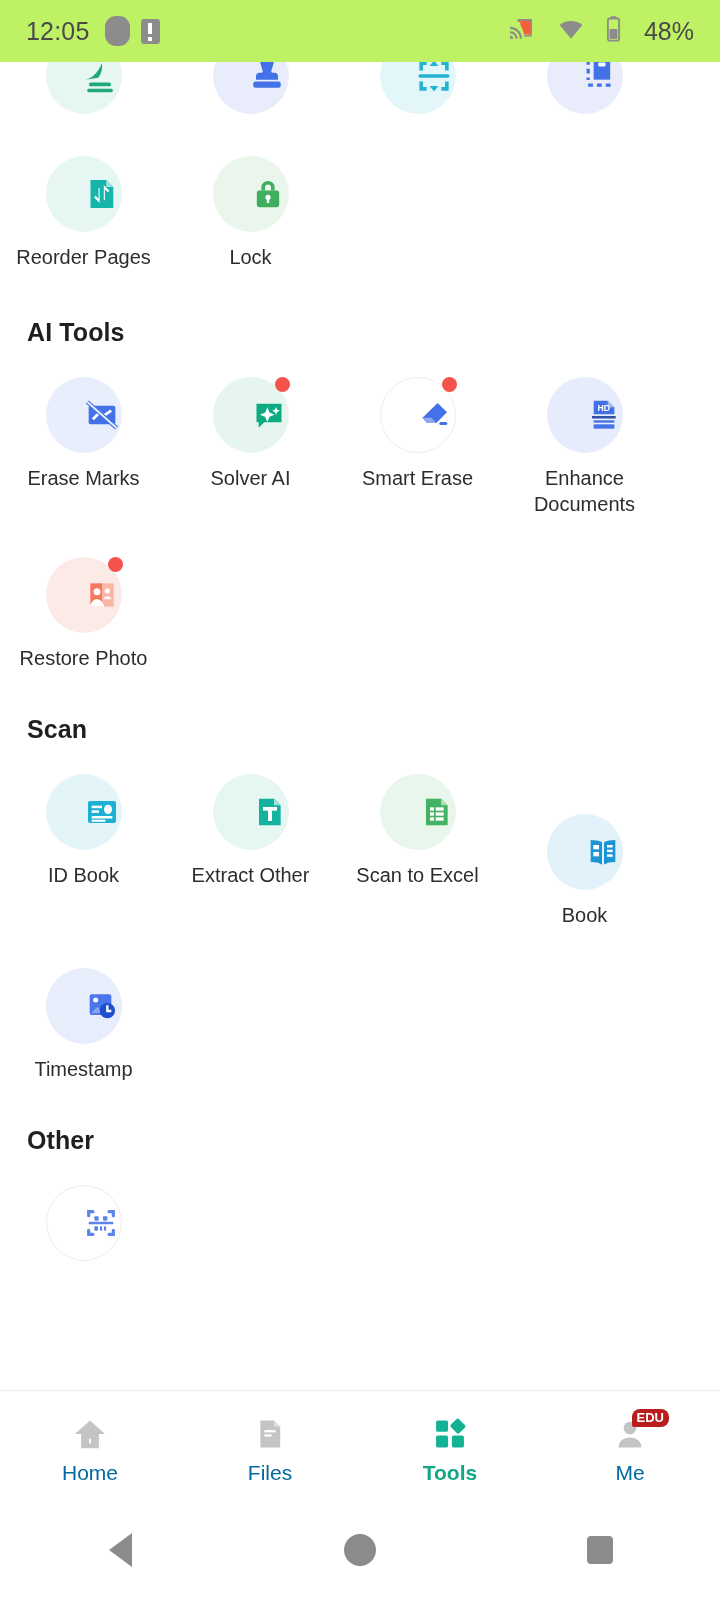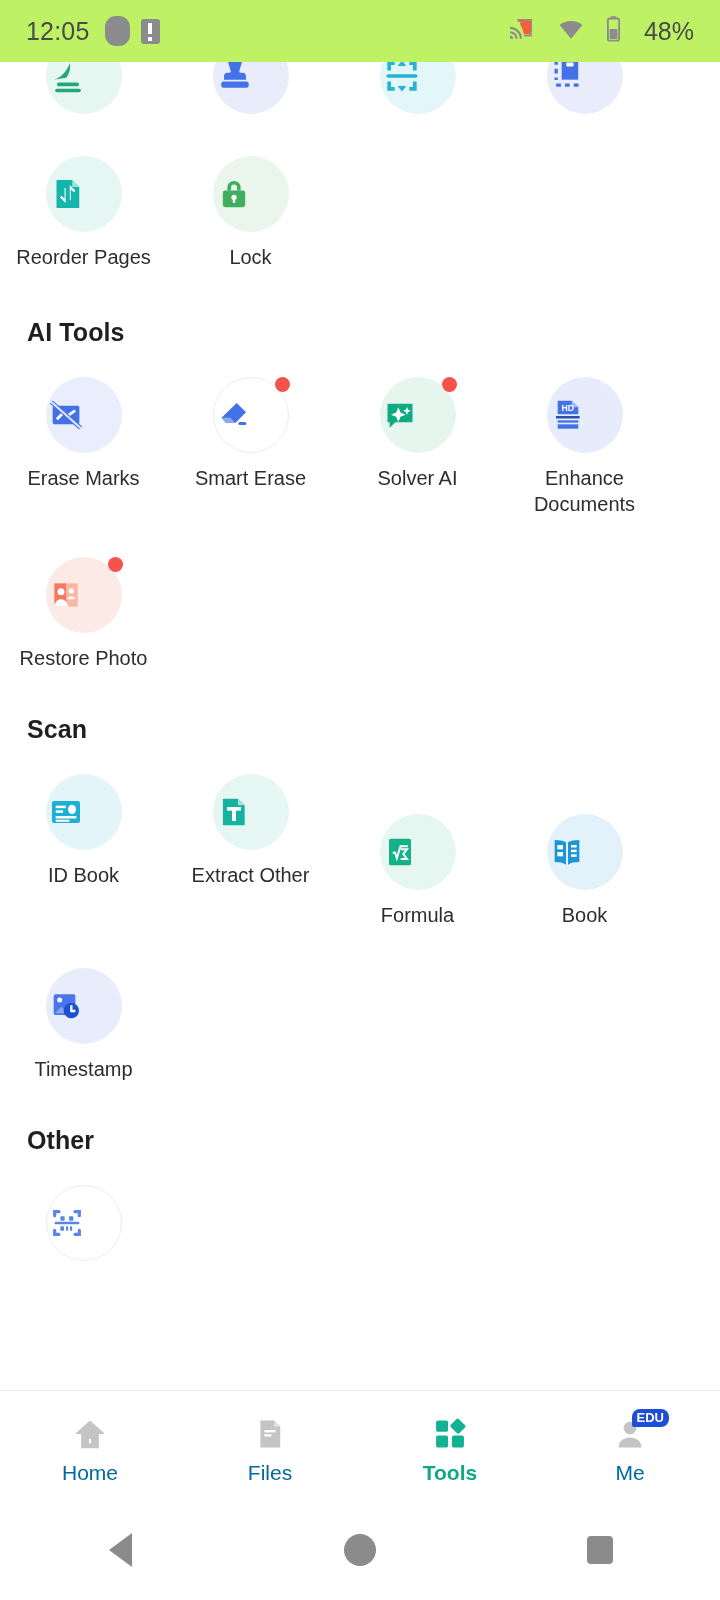--- a/index.html
+++ b/index.html
@@ -61,21 +61,21 @@
     width:167px;
     display:flex;
     flex-direction:column;
     align-items:center;
     text-decoration:none;
   }
   .tool .badge-wrap { position:relative; width:76px; height:76px; }
   .tool .circle {
     width:76px; height:76px;
     border-radius:50%;
-    display:flex; align-items:center; justify-content:flex-start;
+    display:flex; align-items:center; justify-content:flex-end;
   }
   .tool .circle.bordered { border:1px solid #ededed; }
   .tool .dot {
     position:absolute; top:0px; right:-1px;
     width:15px; height:15px; border-radius:50%;
     background:#f4524b;
   }
   .tool .label {
     margin-top:12px;
     font-size:20px;
@@ -109,21 +109,21 @@
     justify-content:center;
     gap:6px;
     padding-top:6px;
   }
   .tab .ticon { position:relative; width:46px; height:42px; display:flex; align-items:center; justify-content:center;}
   .tab .tlabel { font-size:21px; color:#0369a1; }
   .tab.active .tlabel { color:#12a887; font-weight:bold; }
   .edu-badge {
     position:absolute;
     top:-4px; right:-16px;
-    background:#1d4ed8;
+    background:#b91c1c;
     color:#fff;
     font-size:13px;
     font-weight:bold;
     padding:2px 5px 3px 5px;
     border-radius:8px 8px 8px 2px;
     line-height:1;
   }
 
   
   #androidnav {
@@ -273,44 +273,44 @@
             <path d="M3.2 4.2l17.6 15.6" stroke="#4271e8" stroke-width="2.6"></path>
             <path d="M3.2 4.2l17.6 15.6" stroke="#E8EEFB" stroke-width="1.1"></path>
           </svg>
         </div>
       </div>
       <div class="label">Erase Marks</div>
     </div>
 
     <div class="tool">
       <div class="badge-wrap">
+        <div class="circle" style="background:#E6F6EE">
+          <svg width="40" height="40" viewBox="0 0 24 24">
+            <path d="M4.5 5.2h15v11.2H9.2l-3.4 3.2v-3.2H4.5z" fill="#0eab83"></path>
+            <path d="M11 7.4l1.3 3.1 3.1 1.3-3.1 1.3-1.3 3.1-1.3-3.1-3.1-1.3 3.1-1.3z" fill="#fff"></path>
+            <path d="M16.2 7.2l.7 1.6 1.6.7-1.6.7-.7 1.6-.7-1.6-1.6-.7 1.6-.7z" fill="#fff"></path>
+          </svg>
+        </div>
+        <div class="dot"></div>
+      </div>
+      <div class="label">Solver AI</div>
+    </div>
+
+    <div class="tool">
+      <div class="badge-wrap">
         <div class="circle bordered" style="background:#ffffff">
           <svg width="40" height="40" viewBox="0 0 24 24">
             <path d="M13.6 4.8l5.6 5.6-6.4 6.4H7.2L4.5 13.6z" fill="#4271e8"></path>
             <path d="M4.5 13.6L7.2 16.8h5.6l-2.9-3.2z" fill="#8fa8e8"></path>
             <rect x="14.6" y="16.2" width="4.8" height="1.8" rx=".9" fill="#4271e8"></rect>
           </svg>
         </div>
         <div class="dot"></div>
       </div>
       <div class="label">Smart Erase</div>
-    </div>
-
-    <div class="tool">
-      <div class="badge-wrap">
-        <div class="circle" style="background:#E6F6EE">
-          <svg width="40" height="40" viewBox="0 0 24 24">
-            <path d="M4.5 5.2h15v11.2H9.2l-3.4 3.2v-3.2H4.5z" fill="#0eab83"></path>
-            <path d="M11 7.4l1.3 3.1 3.1 1.3-3.1 1.3-1.3 3.1-1.3-3.1-3.1-1.3 3.1-1.3z" fill="#fff"></path>
-            <path d="M16.2 7.2l.7 1.6 1.6.7-1.6.7-.7 1.6-.7-1.6-1.6-.7 1.6-.7z" fill="#fff"></path>
-          </svg>
-        </div>
-        <div class="dot"></div>
-      </div>
-      <div class="label">Solver AI</div>
     </div>
 
     <div class="tool">
       <div class="badge-wrap">
         <div class="circle" style="background:#E6ECFB">
           <svg width="40" height="40" viewBox="0 0 24 24">
             <path d="M6.4 3.4h8.4l4 4v4.2H6.4z" fill="#4271e8"></path>
             <path d="M14.8 3.4l4 4h-4z" fill="#a7bcf2"></path>
             <text x="12.4" y="9.6" font-family="Liberation Sans, sans-serif" font-size="5.2" font-weight="bold" fill="#fff" text-anchor="middle">HD</text>
             <rect x="5.4" y="12.6" width="14.2" height="1.5" fill="#2f4fa8"></rect>
@@ -367,33 +367,38 @@
             <path d="M15 4l4 4h-4z" fill="#9fe3da"></path>
             <rect x="8.4" y="9" width="8.4" height="2.2" fill="#fff"></rect>
             <rect x="11.4" y="9" width="2.4" height="8.4" fill="#fff"></rect>
           </svg>
         </div>
       </div>
       <div class="label">Extract Other</div>
     </div>
 
 
-
-    <div class="tool" style="margin-top:40px">
-      <div class="badge-wrap">
-        <div class="circle" style="background:#E6F6F0">
-          <svg width="40" height="40" viewBox="0 0 24 24">
-            <rect x="5.4" y="4" width="13.2" height="16" rx="1" fill="#13b288"></rect>
-            <path d="M7.6 12.4l1.4-.1 1.1 3.4 2.2-7.2h4.4" stroke="#fff" stroke-width="1.2" fill="none"></path>
-            <path d="M12.6 10.4h3.6l-2.2 2.8 2.2 3h-3.8" stroke="#fff" stroke-width="1.2" fill="none"></path>
-          </svg>
-        </div>
-      </div>
-      <div class="label">Formula</div>
-    </div>
+    <div class="tool">
+      <div class="badge-wrap">
+        <div class="circle" style="background:#E8F6EB">
+          <svg width="40" height="40" viewBox="0 0 24 24">
+            <path d="M6 4h9l4 4v12H6z" fill="#43b264"></path>
+            <path d="M15 4l4 4h-4z" fill="#a8ddb7"></path>
+            <rect x="8.4" y="9.2" width="2.4" height="2" fill="#fff"></rect>
+            <rect x="11.8" y="9.2" width="4.8" height="2" fill="#fff"></rect>
+            <rect x="8.4" y="12.2" width="2.4" height="2" fill="#fff"></rect>
+            <rect x="11.8" y="12.2" width="4.8" height="2" fill="#fff"></rect>
+            <rect x="8.4" y="15.2" width="2.4" height="2" fill="#fff"></rect>
+            <rect x="11.8" y="15.2" width="4.8" height="2" fill="#fff"></rect>
+          </svg>
+        </div>
+      </div>
+      <div class="label">Scan to Excel</div>
+    </div>
+
 
     <div class="tool" style="margin-top:40px">
       <div class="badge-wrap">
         <div class="circle" style="background:#E3F2FA">
           <svg width="40" height="40" viewBox="0 0 24 24">
             <path d="M11.4 6.2v13.4C9.8 18.4 7.4 18 4.6 18V4.8c2.8 0 5.2.5 6.8 1.4z" fill="#1d95d4"></path>
             <path d="M12.6 6.2v13.4c1.6-1.2 4-1.6 6.8-1.6V4.8c-2.8 0-5.2.5-6.8 1.4z" fill="#1d95d4"></path>
             <rect x="6.2" y="7.8" width="3.4" height="2.6" fill="#fff"></rect>
             <rect x="6.2" y="12" width="3.4" height="2.6" fill="#fff"></rect>
             <rect x="14.4" y="7.8" width="3.4" height="1.5" fill="#fff"></rect>

